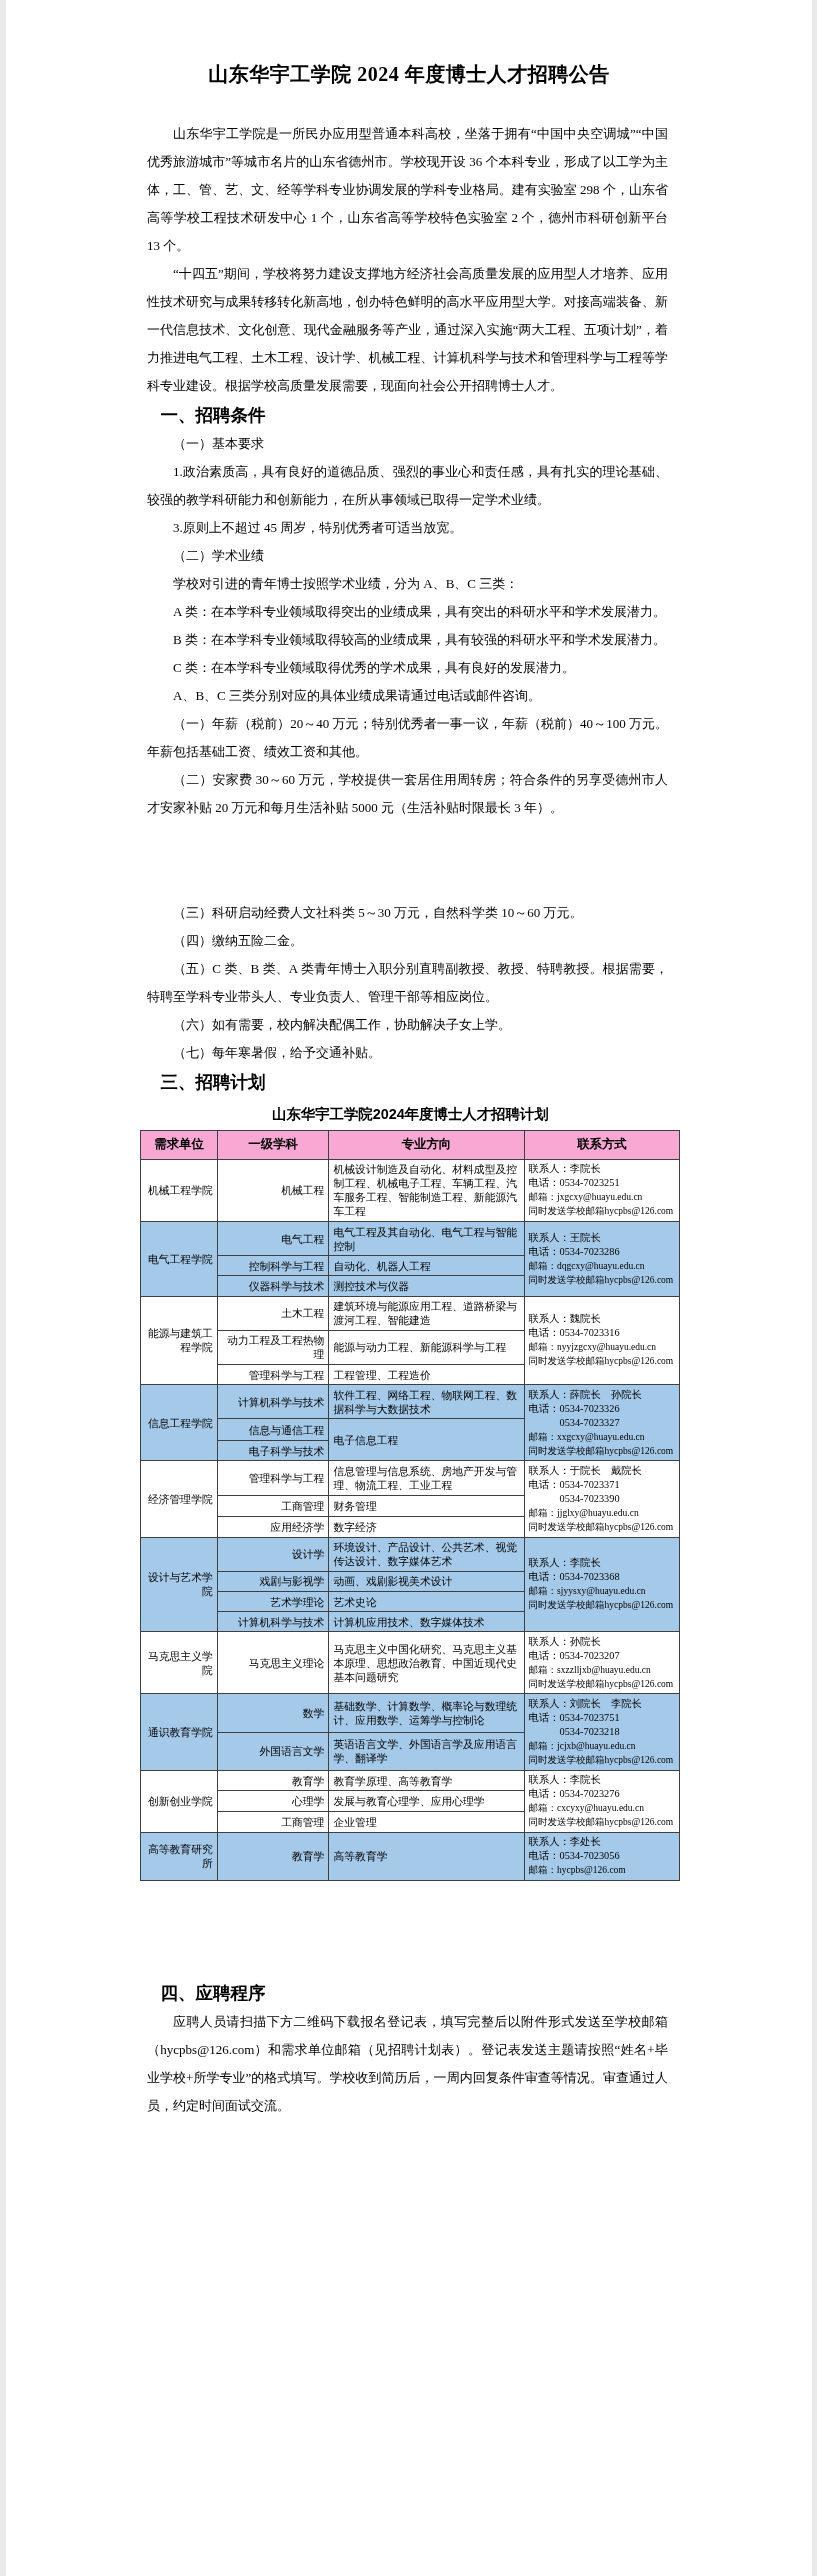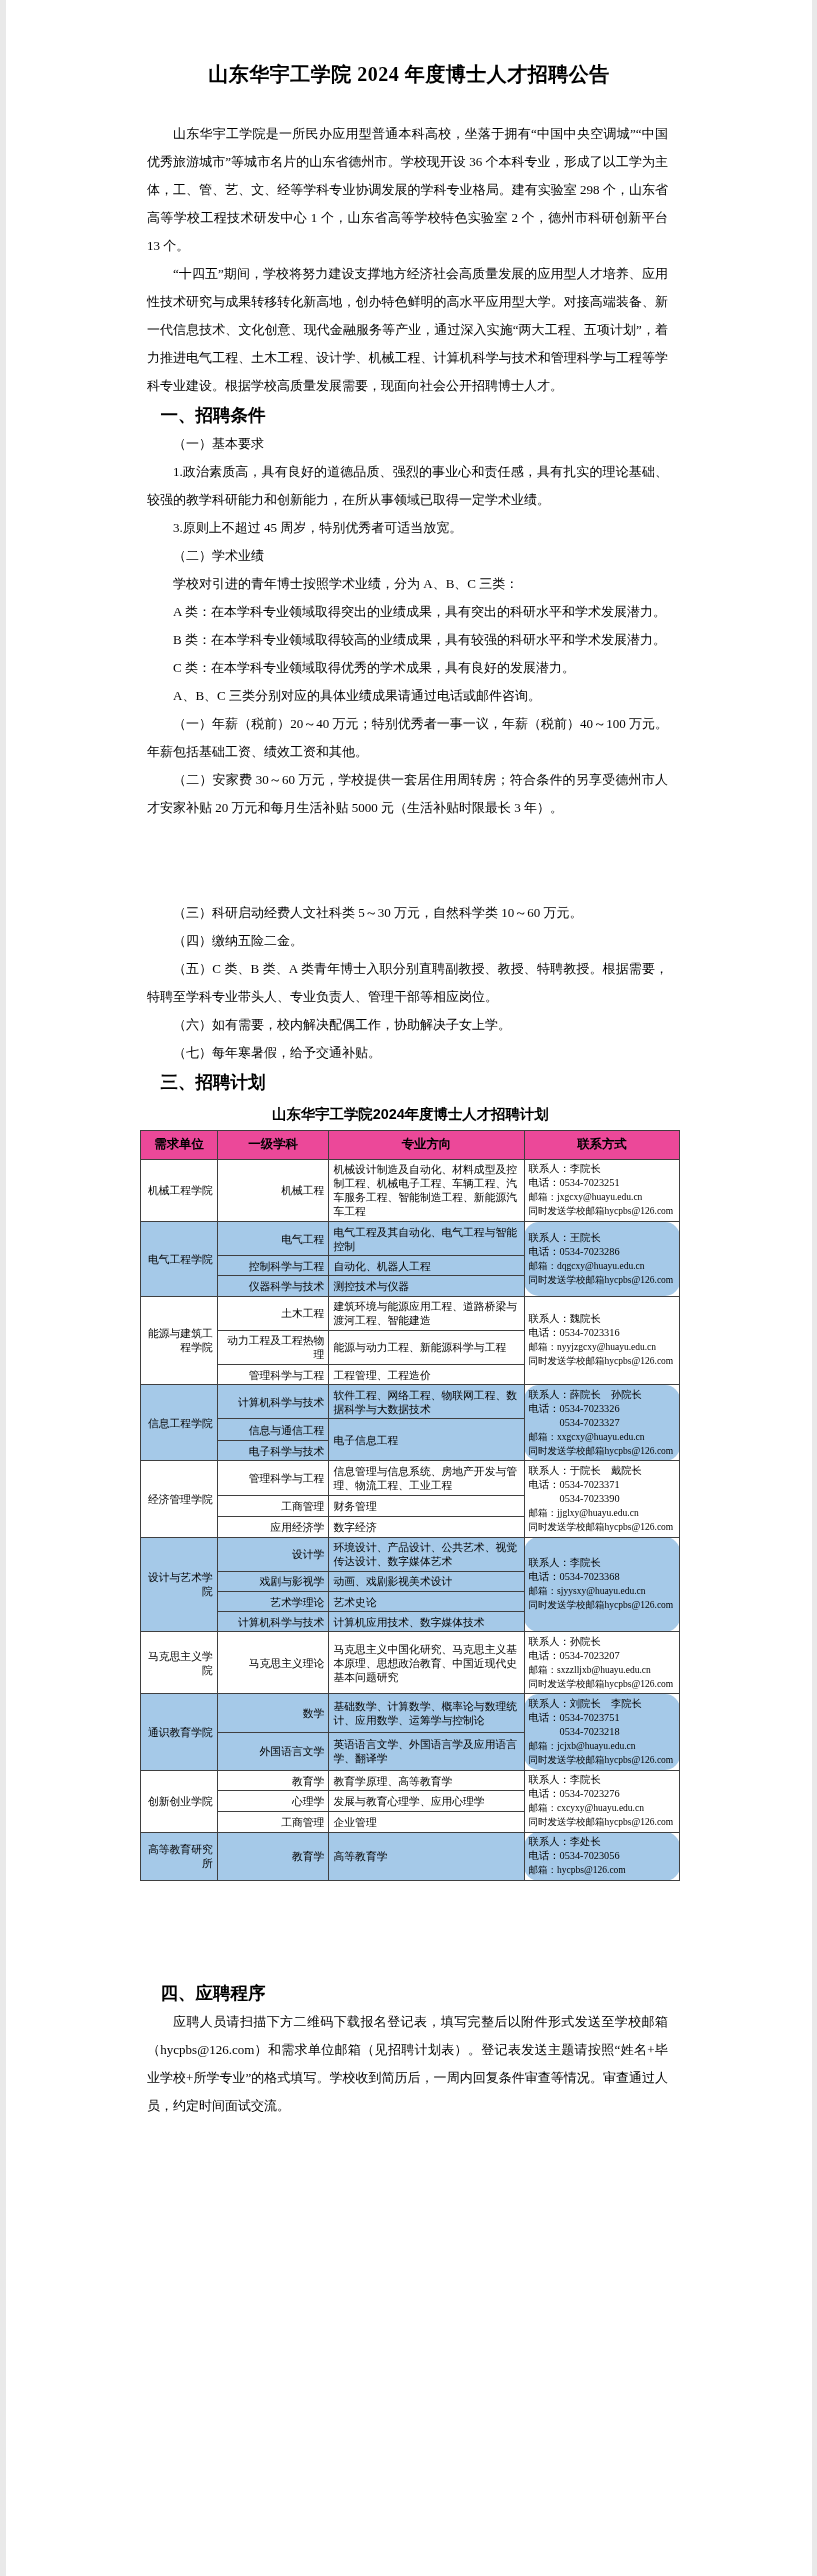--- a/index.html
+++ b/index.html
@@ -13,26 +13,26 @@
   p.body{font-size:13px;line-height:28px;margin:0;text-indent:2em;text-align:justify;}
   h2.h{font-family:"Liberation Sans", sans-serif;font-weight:bold;font-size:17.5px;line-height:30px;
        margin:0;padding-left:13.4px;}
   .page-gap{height:77px;}
   .page-gap2{height:97px;}
   
   .table-caption{font-family:"Liberation Sans", sans-serif;font-weight:bold;font-size:14.4px;
                  line-height:20.6px;text-align:center;margin:7.2px 0 5.2px -6.7px;width:540px;}
   table.plan{border-collapse:collapse;table-layout:fixed;width:540px;margin-left:-6.7px;}
   table.plan th,table.plan td{border:1px solid #3f3f3f;padding:2.6px 4.1px;vertical-align:middle;}
-  table.plan th{background:#ec4899;font-family:"Liberation Sans", sans-serif;font-weight:bold;
+  table.plan th{background:#f9a8d4;font-family:"Liberation Sans", sans-serif;font-weight:bold;
                 font-size:12.4px;line-height:15.5px;text-align:center;padding:6.2px 3.1px;}
   tr.tint td{background:#a5c9e8;}
   td.c-unit,td.c-disc{text-align:right;font-size:10.8px;line-height:14px;}
   td.c-major{text-align:left;font-size:10.8px;line-height:14px;}
-  td.c-contact{text-align:left;font-size:10.3px;line-height:14px;border-radius:15px;}
+  td.c-contact{text-align:left;font-size:10.3px;line-height:14px;}
   td.c-contact div{white-space:nowrap;}
   td.c-contact div.small{font-size:9.5px;}
 </style>
 </head>
 <body>
 
 <div class="stage">
   <div class="page">
 
     <h1 class="title">山东华宇工学院 2024 年度博士人才招聘公告</h1>

